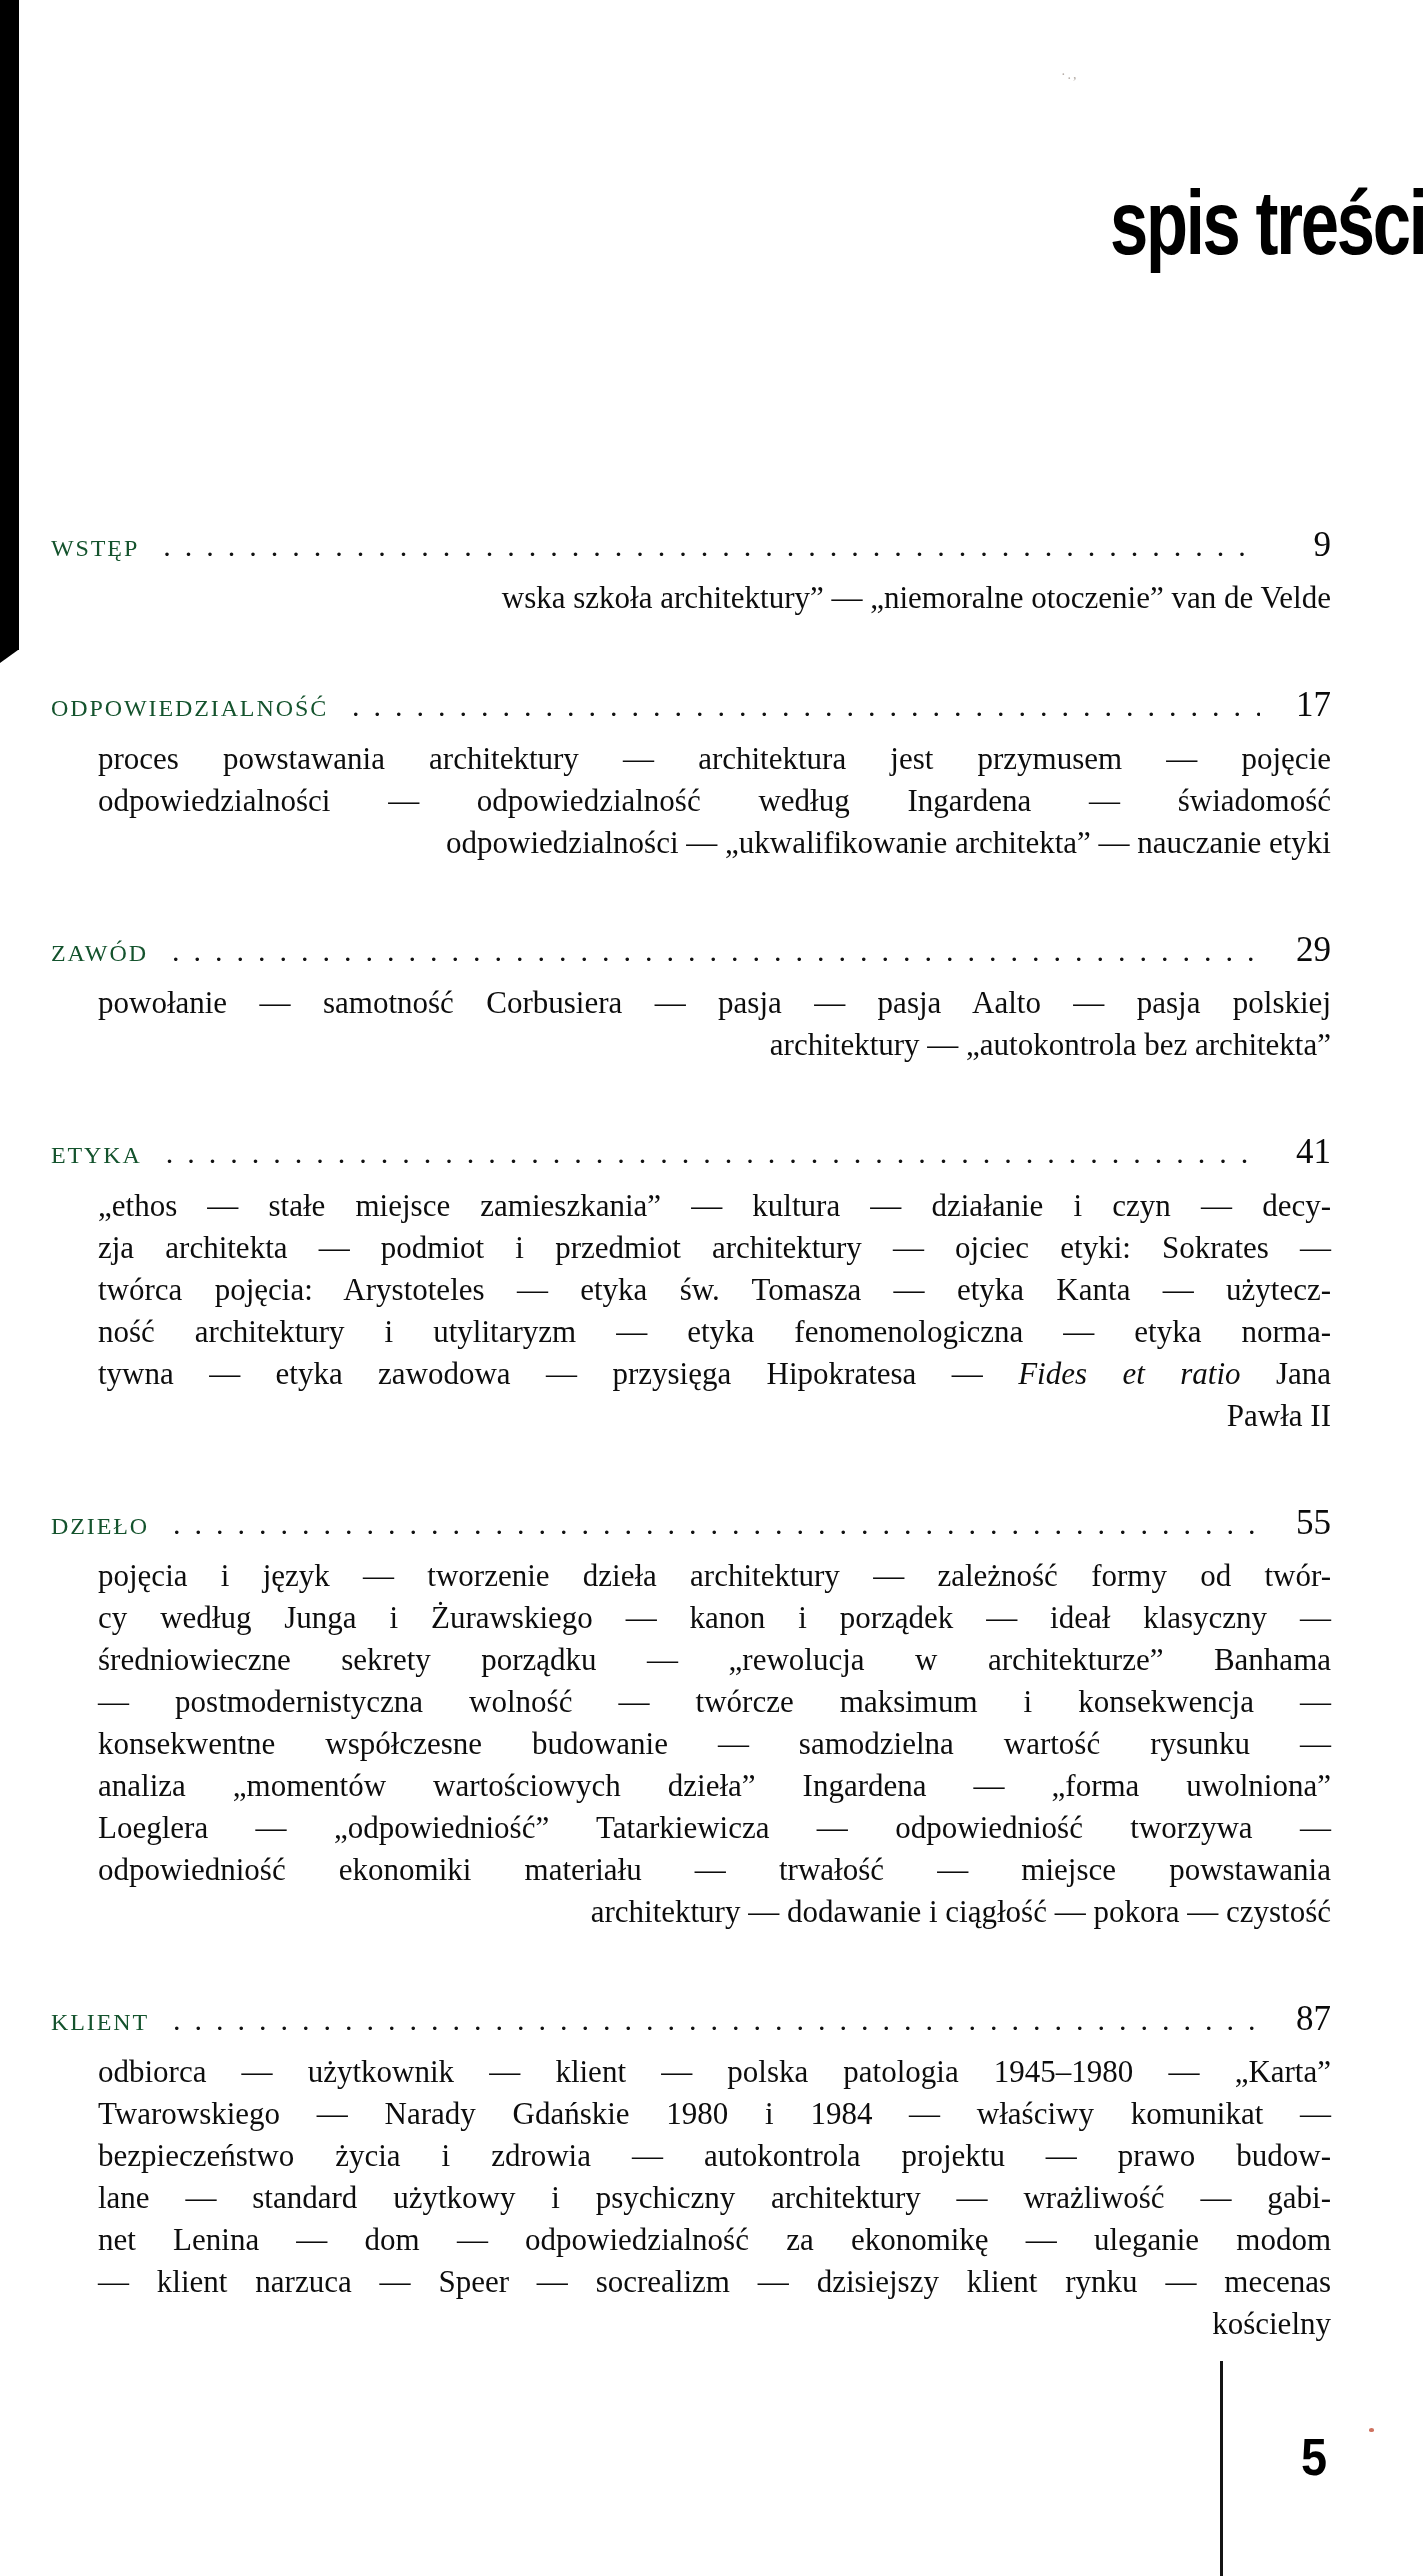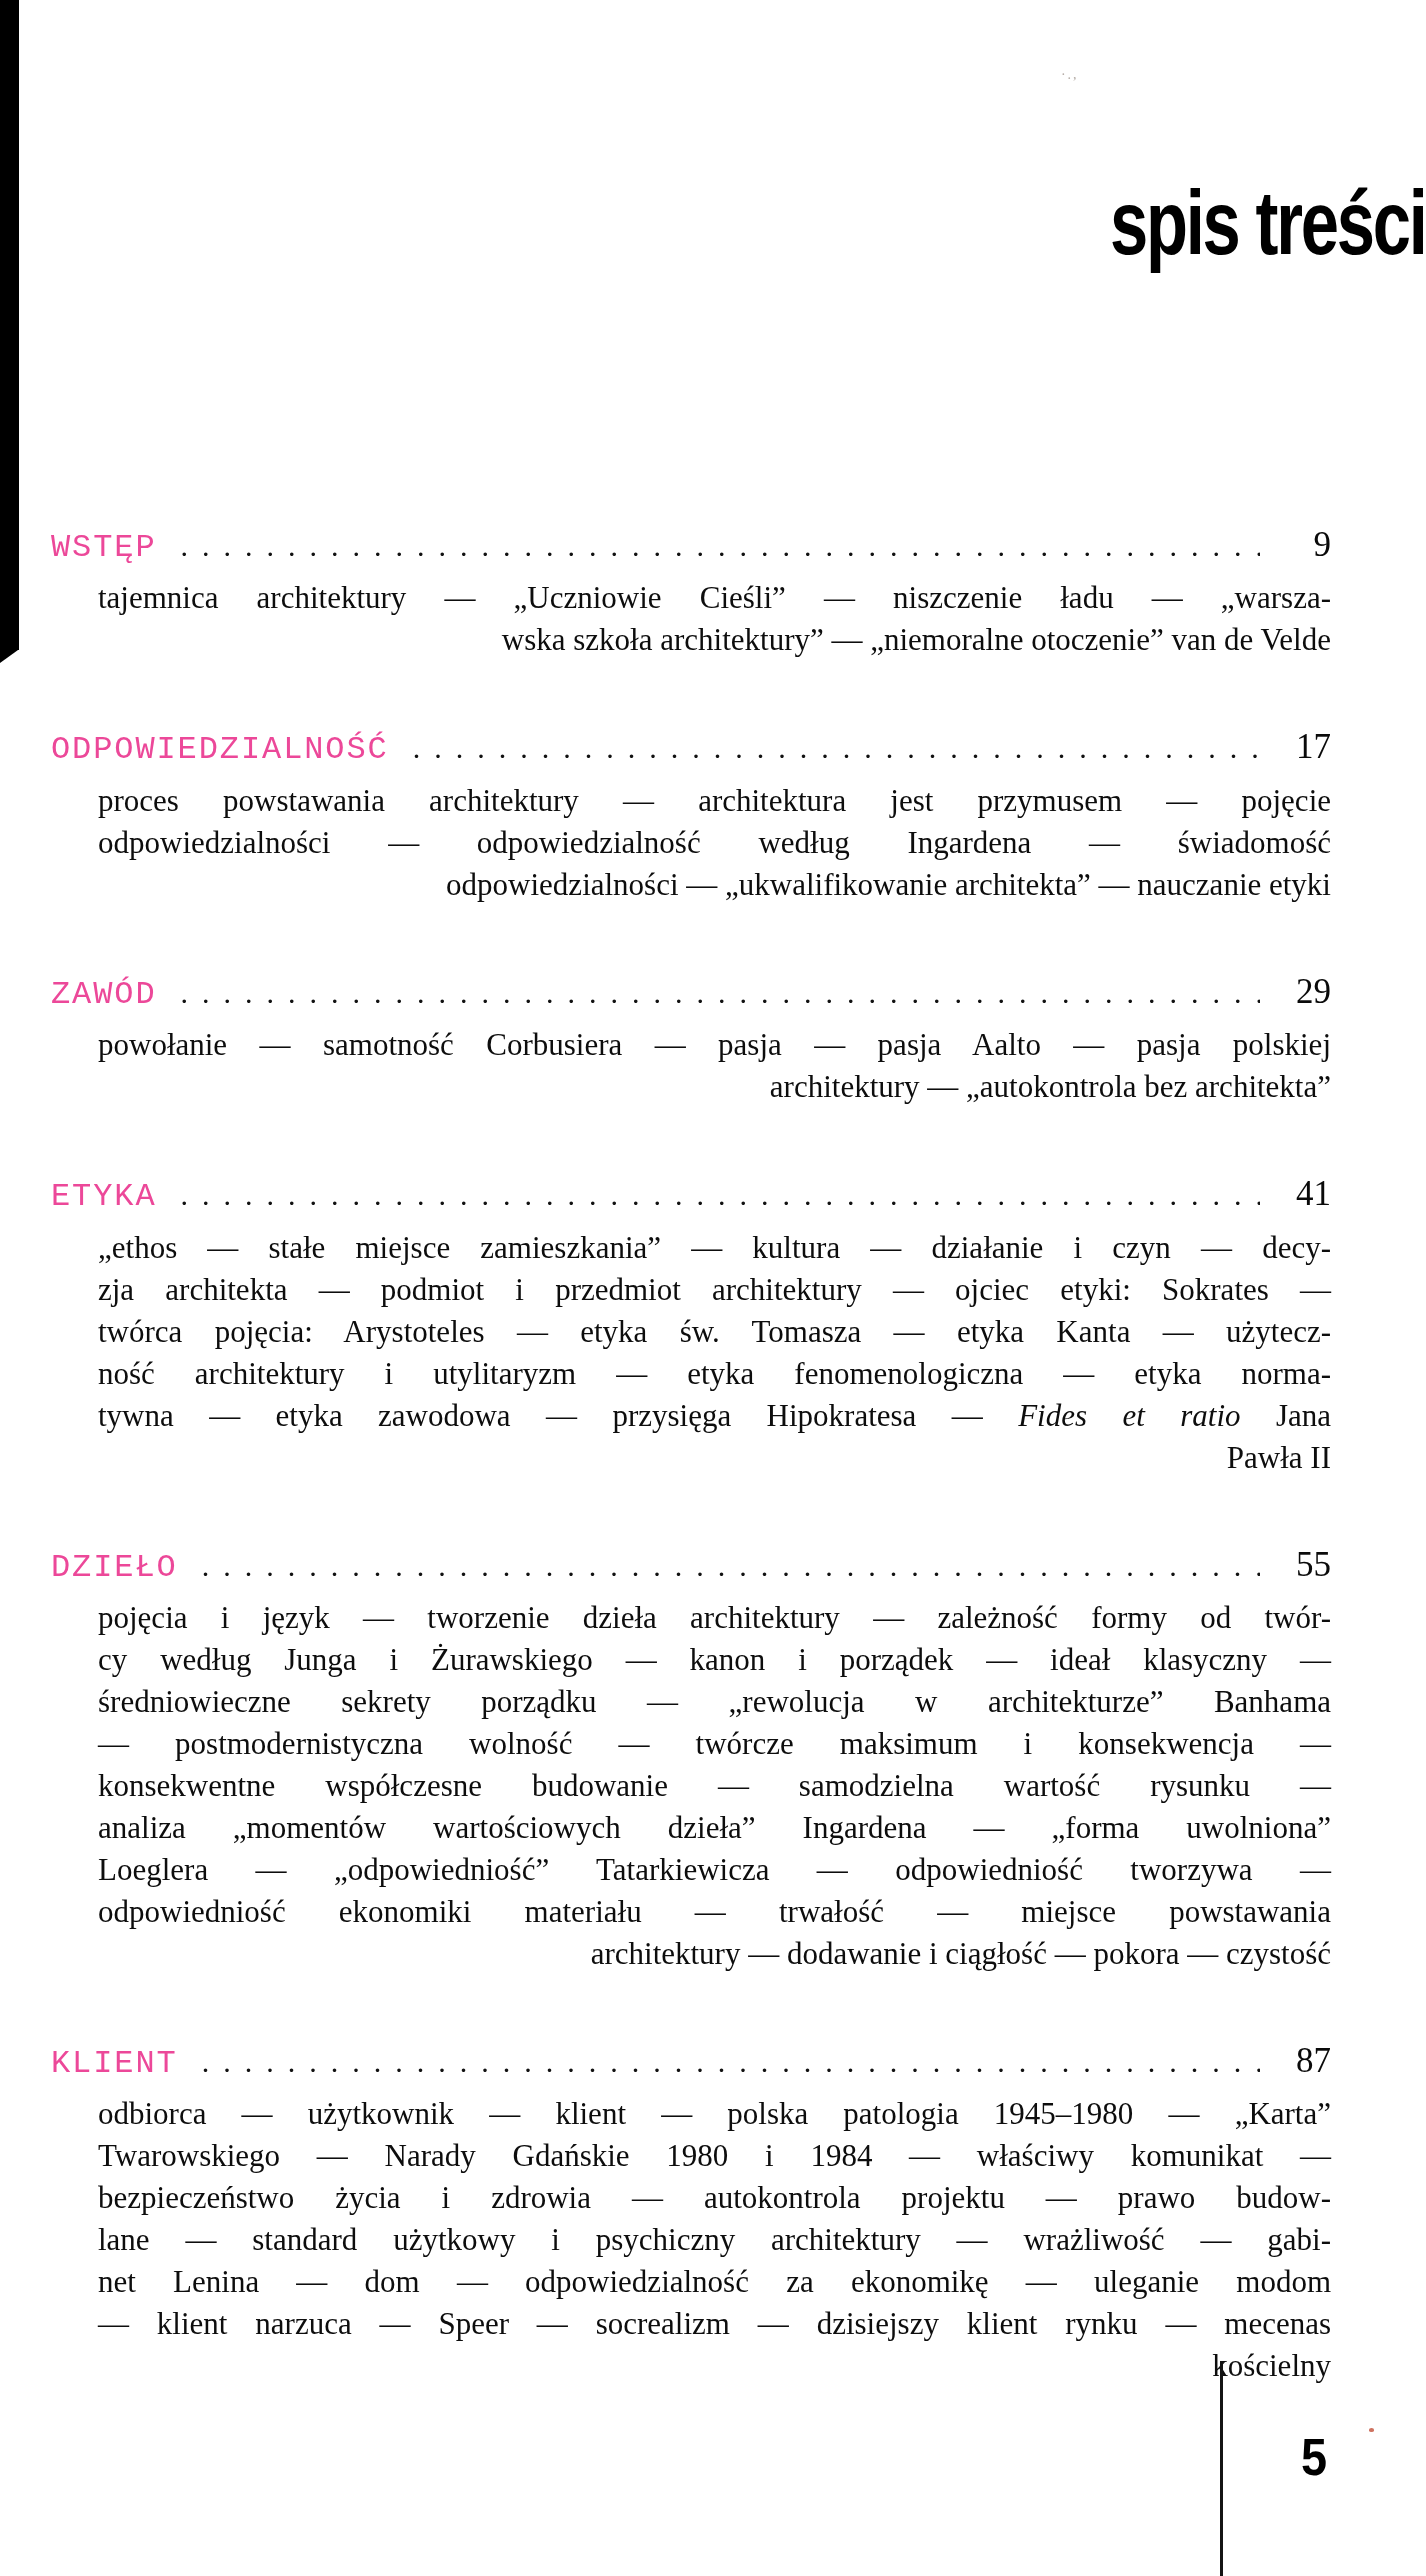--- a/index.html
+++ b/index.html
@@ -75,25 +75,24 @@
     padding-right: 95px; 
   }
   .entry { margin-bottom: 65px; }
   .heading-row {
     display: flex;
     align-items: baseline;
     line-height: 42px;
     margin-bottom: 8.4px;
   }
   .heading {
-    font-size: 32px;
+    font-size: 24px;
     letter-spacing: 1.9px;
     white-space: nowrap;
-    color: #ec4899;
-    font-family: Liberation Mono, monospace;
+    color: #14532d;
   }
   .dots {
     flex: 1 1 auto;
     overflow: hidden;
     white-space: nowrap;
     margin: 0 18.7px 0 24px;
     font-size: 30px;
     letter-spacing: 14px;
     color: #111;
   }
@@ -143,21 +142,20 @@
 </div>
 
 <div class="toc">
     <div class="entry">
       <div class="heading-row">
         <span class="heading">WSTĘP</span>
         <span class="dots">............................................................................................................................................</span>
         <span class="pagenum">9</span>
       </div>
       <div class="lines">
-        <div class="line just">tajemnica architektury — „Uczniowie Cieśli” — niszczenie ładu — „warsza-</div>
         <div class="line">wska szkoła architektury” — „niemoralne otoczenie” van de Velde</div>
       </div>
     </div>
     <div class="entry">
       <div class="heading-row">
         <span class="heading">ODPOWIEDZIALNOŚĆ</span>
         <span class="dots">............................................................................................................................................</span>
         <span class="pagenum">17</span>
       </div>
       <div class="lines">

